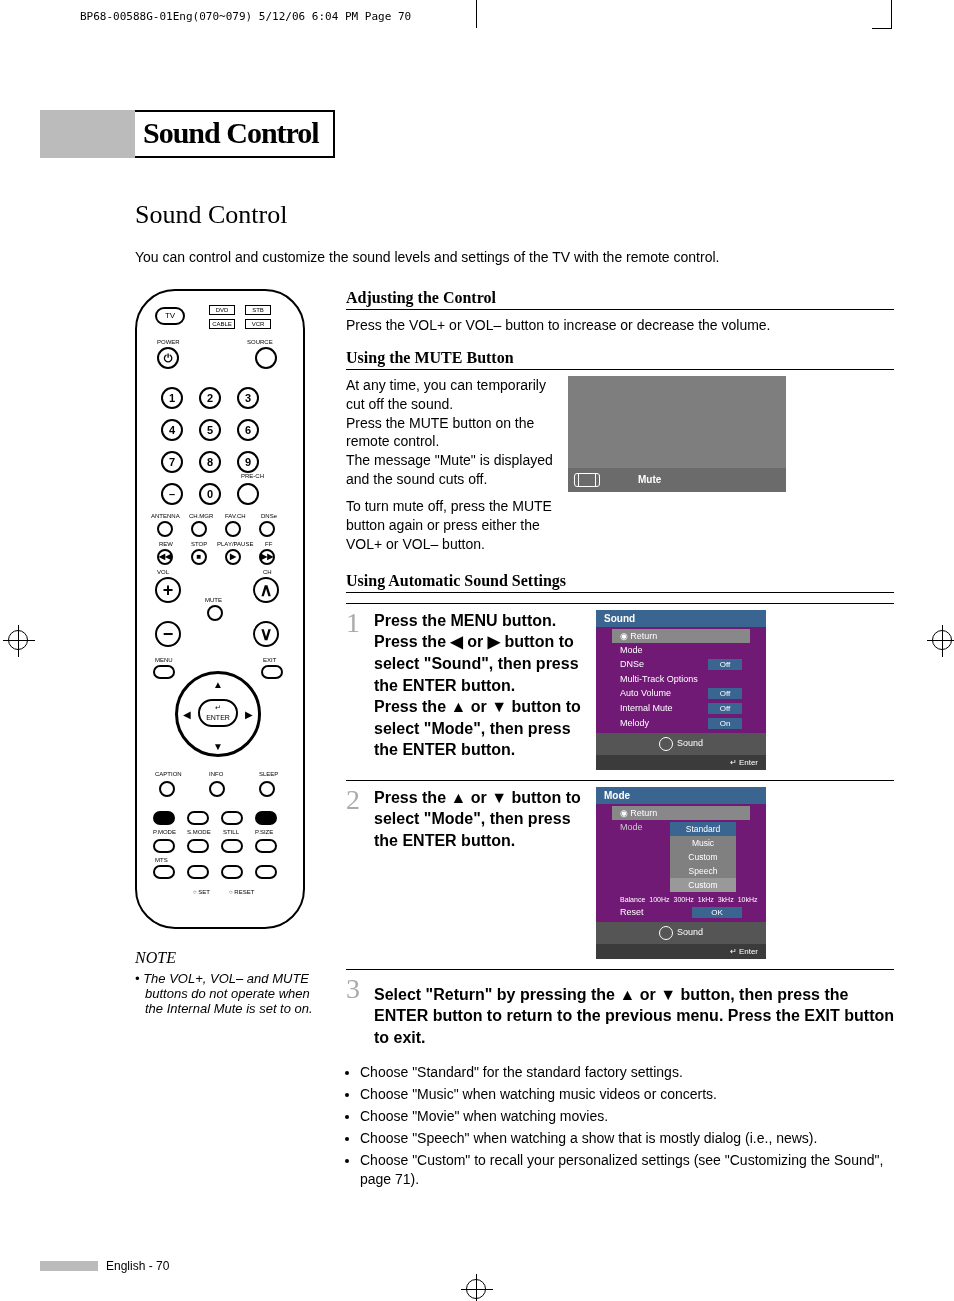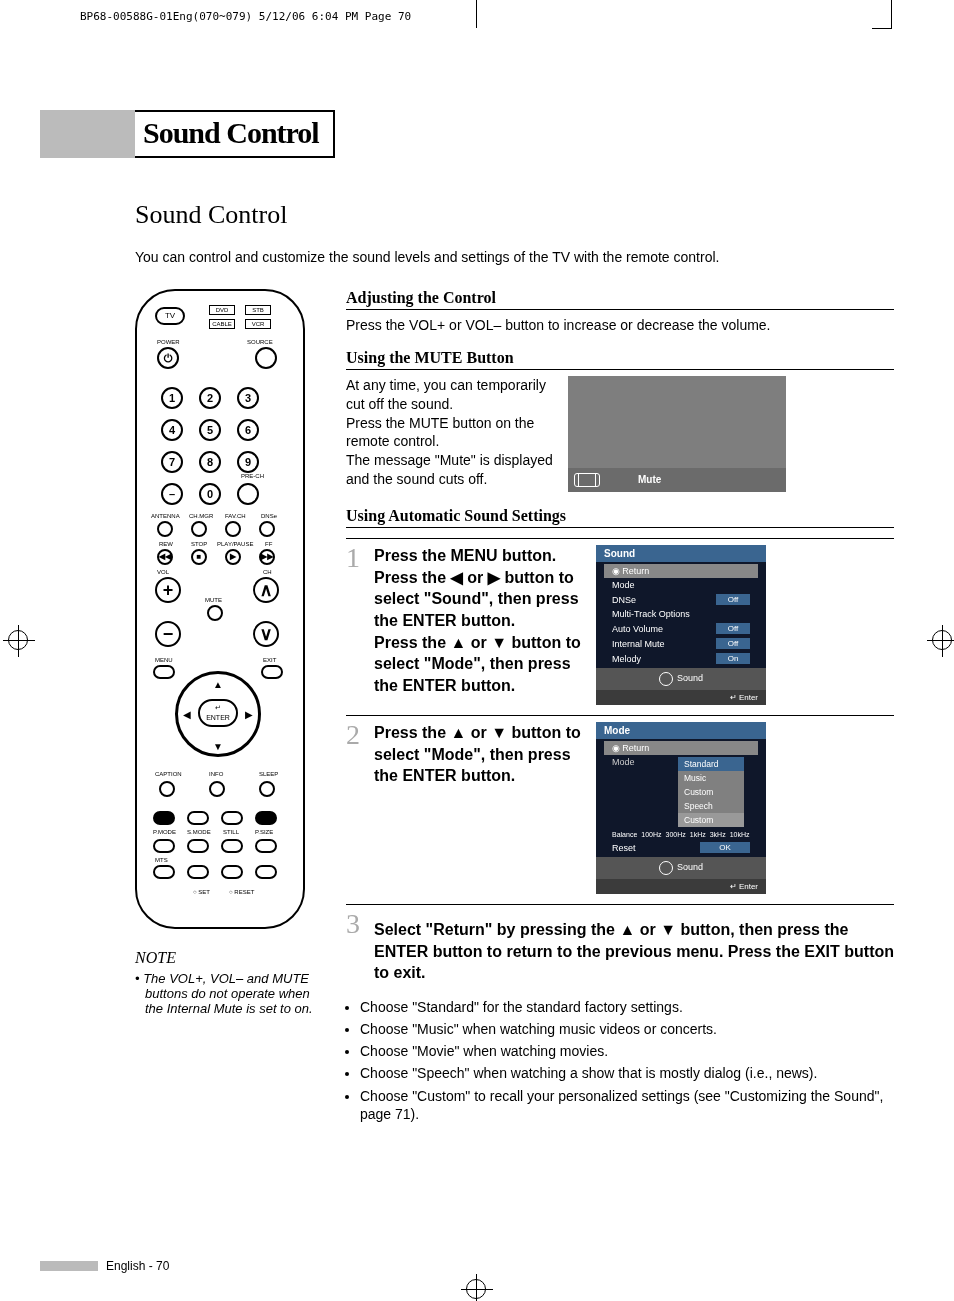--- a/index.html
+++ b/index.html
@@ -107,28 +107,28 @@
   .mute-icon{ width:18px; height:14px; border:1px solid #fff; position:relative;}
   .mute-icon::before{content:""; position:absolute; left:-5px; top:-1px; right:-5px; bottom:-1px; border:1px solid #fff; border-radius:3px;}
   .step-row { display:flex; gap:10px; border-top:1px solid #000; padding-top:6px; margin-top:10px;}
   .step-num { font-family: Georgia, serif; font-size: 28px; color:#aaa; font-weight:300; width:18px; flex-shrink:0; line-height:0.9;}
   .step-body { flex:0 0 212px; font-size:16px; line-height:1.35;font-weight:bold;}
   .osd {
     width: 170px; flex-shrink:0;
     background:#555; color:#fff; font-size:9px;
   }
   .osd-title{ background:#3a6590; padding:3px 8px; font-weight:bold; font-size:10px;}
-  .osd-body{ background:#0f172a; padding:2px 8px;}
+  .osd-body{ background:#701a75; padding:2px 16px;}
   .osd-row{ display:flex; justify-content:space-between; padding:2px 8px; align-items:center;}
   .osd-row.ret{ background:#888;}
   .osd-val{ background:#3a6590; padding:1px 10px; font-size:8px; min-width:34px; text-align:center;}
   .osd-foot1{ background:#555; text-align:center; padding:4px 0; font-size:9px;}
   .osd-foot2{ background:#3b3b3b; text-align:right; padding:3px 8px; font-size:8px;}
   .osd-circle{display:inline-block; width:14px; height:14px; border:1px solid #fff; border-radius:50%; vertical-align:middle; margin-right:4px;}
-  .mode-list{ background:#808080; width:66px; margin-left:auto; margin-right:6px;}
+  .mode-list{ background:#808080; width:66px; margin-left:auto; margin-right:6px;text-align:center;}
   .mode-item{ padding:2px 6px; font-size:8.5px;}
   .mode-item.sel{ background:#3a6590;}
   .osd-row.h-ret{ background:#888; padding:2px 8px;}
   .osd-slider{ padding:2px 8px; display:flex; gap:4px; font-size:7px;}
   .bullets { margin-top:14px; font-size:14px; padding-left:14px;}
   .bullets li{ margin-bottom:4px; list-style-type: disc; text-indent:0; padding-left:0; line-height:1.3;}
   .footer-bar{ position:absolute; bottom:28px; left:40px; display:flex; align-items:center;}
   .footer-lead{ width:58px; height:10px; background:#bbb; margin-right:8px;}
   .footer-text{ font-size:12px;}
   .reg-mark{ position:absolute; border:1px solid #000; border-radius:50%; width:20px; height:20px;}
@@ -255,20 +255,21 @@
     <div class="right-col">
       <div class="subhead">Adjusting the Control</div>
       <div class="para">Press the VOL+ or VOL– button to increase or decrease the volume.</div>
 
       <div class="subhead" style="margin-top:14px;">Using the MUTE Button</div>
       <div class="mute-block">
         <div class="mute-text">
           <div class="para" style="white-space:pre-line;">At any time, you can temporarily cut off the sound.
 Press the MUTE button on the remote control.
 The message "Mute" is displayed and the sound cuts off.</div>
+          <div class="para">To turn mute off, press the MUTE button again or press either the VOL+ or VOL– button.</div>
         </div>
         <div class="osd-mute">
           <div class="osd-mute-bar">
             <div class="mute-icon"></div>
             <span style="margin-left:30px;">Mute</span>
           </div>
         </div>
       </div>
 
       <div class="subhead" style="margin-top:10px;">Using Automatic Sound Settings</div>

